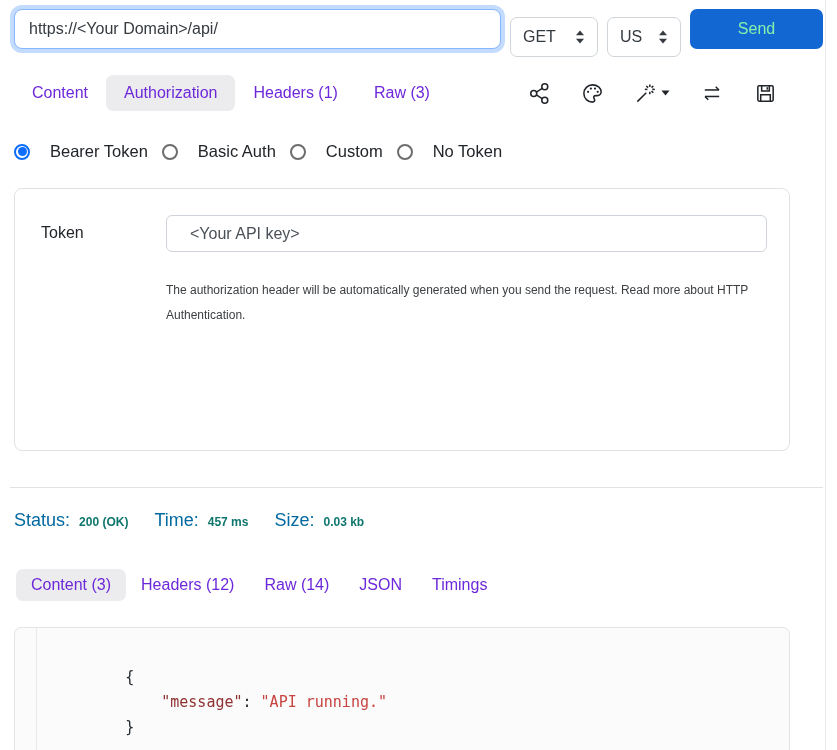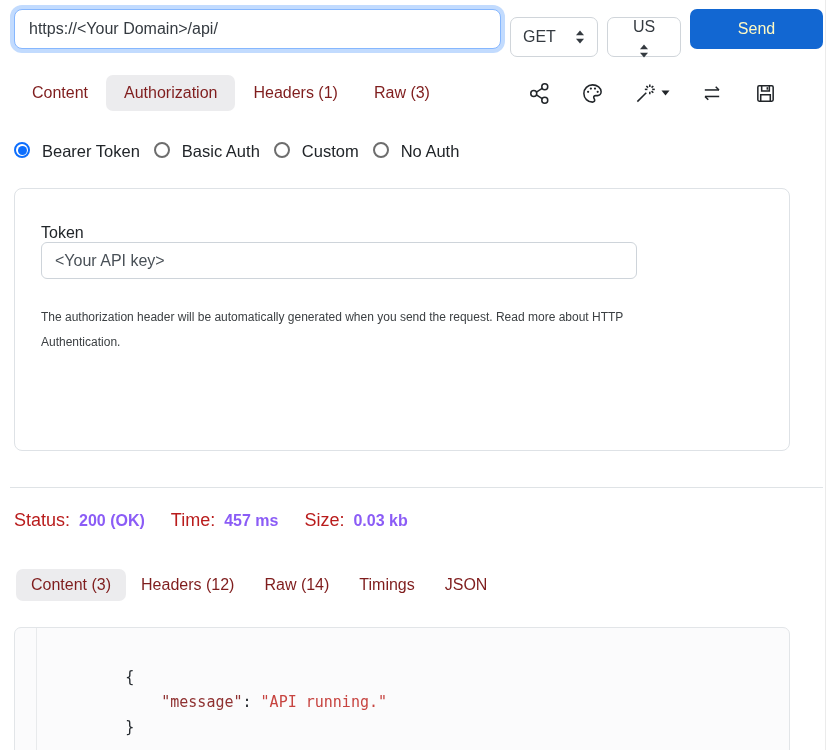--- a/index.html
+++ b/index.html
@@ -16,71 +16,71 @@
     padding: 0 14px; font: 16px "Liberation Sans", sans-serif; color: #343a40;
     outline: none; box-shadow: 0 0 0 4px rgba(13,110,253,.25); background: #fff;
   }
   .select-box {
     display: inline-flex; align-items: center; justify-content: space-between;
     gap: 8px; border: 1px solid #d0d5da; border-radius: 7px; background: #fff;
     padding: 0 12px; font: 16px "Liberation Sans", sans-serif; color: #343a40;
     cursor: pointer; height: 40px; margin-top: 8px;
   }
   .select-method { width: 88px; }
-  .select-region { width: 74px; flex-direction: column; }
+  .select-region { width: 74px; }
   .caret-updown { flex: 0 0 auto; }
   .send-btn {
     width: 133px; height: 40px; border: none; border-radius: 7px;
-    background: #1267d2; color: #fef9c3; font: 16px "Liberation Sans", sans-serif;
+    background: #1267d2; color: #86efac; font: 16px "Liberation Sans", sans-serif;
     cursor: pointer;
   }
 
   
   .tabs-row { display: flex; align-items: center; margin-top: 34px; }
   .tab {
-    padding: 9px 18px; font-size: 16px; color: #7f1d1d; border-radius: 7px;
+    padding: 9px 18px; font-size: 16px; color: #6d28d9; border-radius: 7px;
     cursor: pointer; white-space: nowrap; background: transparent;
   }
   .tab.active { background: #ececee; }
   .toolbar-icons { display: flex; align-items: center; gap: 30px; margin-left: auto; padding-right: 46px; }
   .icon-btn { background: none; border: none; cursor: pointer; display: inline-flex; align-items: center; gap: 4px; padding: 0; }
   .icon-btn svg { display: block; }
 
   
   .radio-row { display: flex; align-items: center; gap: 14px; margin-top: 31px; }
-  .radio-option { display: inline-flex; gap: 12px; cursor: pointer; }
+  .radio-option { display: inline-flex; align-items: center; gap: 20px; cursor: pointer; }
   .radio-circle { width: 16px; height: 16px; border-radius: 50%; border: 2px solid #6d6d6d; background: #fff; position: relative; flex: 0 0 auto; }
   .radio-circle.checked { border-color: #0d6efd; }
   .radio-circle.checked::after { content: ""; position: absolute; inset: 1.5px; border-radius: 50%; background: #0d6efd; }
   .radio-label { font-size: 16.5px; color: #212529; }
 
   
   .panel {
     margin-top: 27px; width: 776px; height: 263px;
     border: 1px solid #dee2e6; border-radius: 8px; background: #fff;
     padding: 26px 22px 0 26px;
   }
-  .panel-row { display: flex; align-items: flex-start; flex-direction: column; }
+  .panel-row { display: flex; align-items: flex-start; }
   .field-label { width: 125px; padding-top: 9px; font-size: 16px; color: #212529; }
   .field-col { flex: 1; }
   .token-input {
     width: 100%; height: 37px; border: 1px solid #ced4da; border-radius: 6px;
-    padding: 0 13px; font: 16px "Liberation Sans", sans-serif; color: #495057;
+    padding: 0 23px; font: 16px "Liberation Sans", sans-serif; color: #495057;
     background: #fff; outline: none;
   }
   .helper { margin-top: 26px; max-width: 596px; font-size: 12px; line-height: 25px; color: #3c4043; }
 
   
   .divider { border: none; border-top: 1px solid #dfe3e6; margin: 36px 0 0 -4px; width: 813px; }
 
   
   .status-row { display: flex; align-items: baseline; gap: 26px; margin-top: 22px; }
   .status-item { display: inline-flex; align-items: baseline; gap: 9px; }
-  .status-label { font-size: 18px; color: #b91c1c; }
-  .status-value { font-size: 16px; font-weight: 700; color: #8b5cf6; }
+  .status-label { font-size: 18px; color: #0369a1; }
+  .status-value { font-size: 12px; font-weight: 700; color: #0f766e; }
 
   
   .tabs-row.response { margin-top: 38px; margin-left: 2px; }
   .tabs-row.response .tab { padding: 7px 15px; }
 
   
   .code-block {
     margin-top: 26px; width: 776px; height: 170px;
     border: 1px solid #e2e5e8; border-radius: 7px; background: #fbfbfc;
     display: flex; overflow: hidden;
@@ -185,21 +185,21 @@
     <label class="radio-option">
       <span class="radio-circle"></span>
       <span class="radio-label">Basic Auth</span>
     </label>
     <label class="radio-option">
       <span class="radio-circle"></span>
       <span class="radio-label">Custom</span>
     </label>
     <label class="radio-option">
       <span class="radio-circle"></span>
-      <span class="radio-label">No Auth</span>
+      <span class="radio-label">No Token</span>
     </label>
   </div>
 
   <div class="panel">
     <div class="panel-row">
       <div class="field-label">Token</div>
       <div class="field-col">
         <input class="token-input" type="text" value="&lt;Your API key&gt;" style="">
         <p class="helper">The authorization header will be automatically generated when you send the request. Read more about HTTP Authentication.</p>
       </div>
@@ -220,22 +220,22 @@
     <div class="status-item">
       <span class="status-label">Size:</span>
       <span class="status-value">0.03 kb</span>
     </div>
   </div>
 
   <div class="tabs-row response">
     <div class="tab active">Content (3)</div>
     <div class="tab">Headers (12)</div>
     <div class="tab">Raw (14)</div>
+    <div class="tab">JSON</div>
     <div class="tab">Timings</div>
-    <div class="tab">JSON</div>
   </div>
 
   <div class="code-block">
     <div class="code-gutter"></div>
     <div class="code-area">
       <div class="code-line">
         <span>{</span>
       </div>
       <div class="code-line indented">
         <span class="json-key">"message"</span><span class="json-colon">: </span><span class="json-string">"API running."</span>

